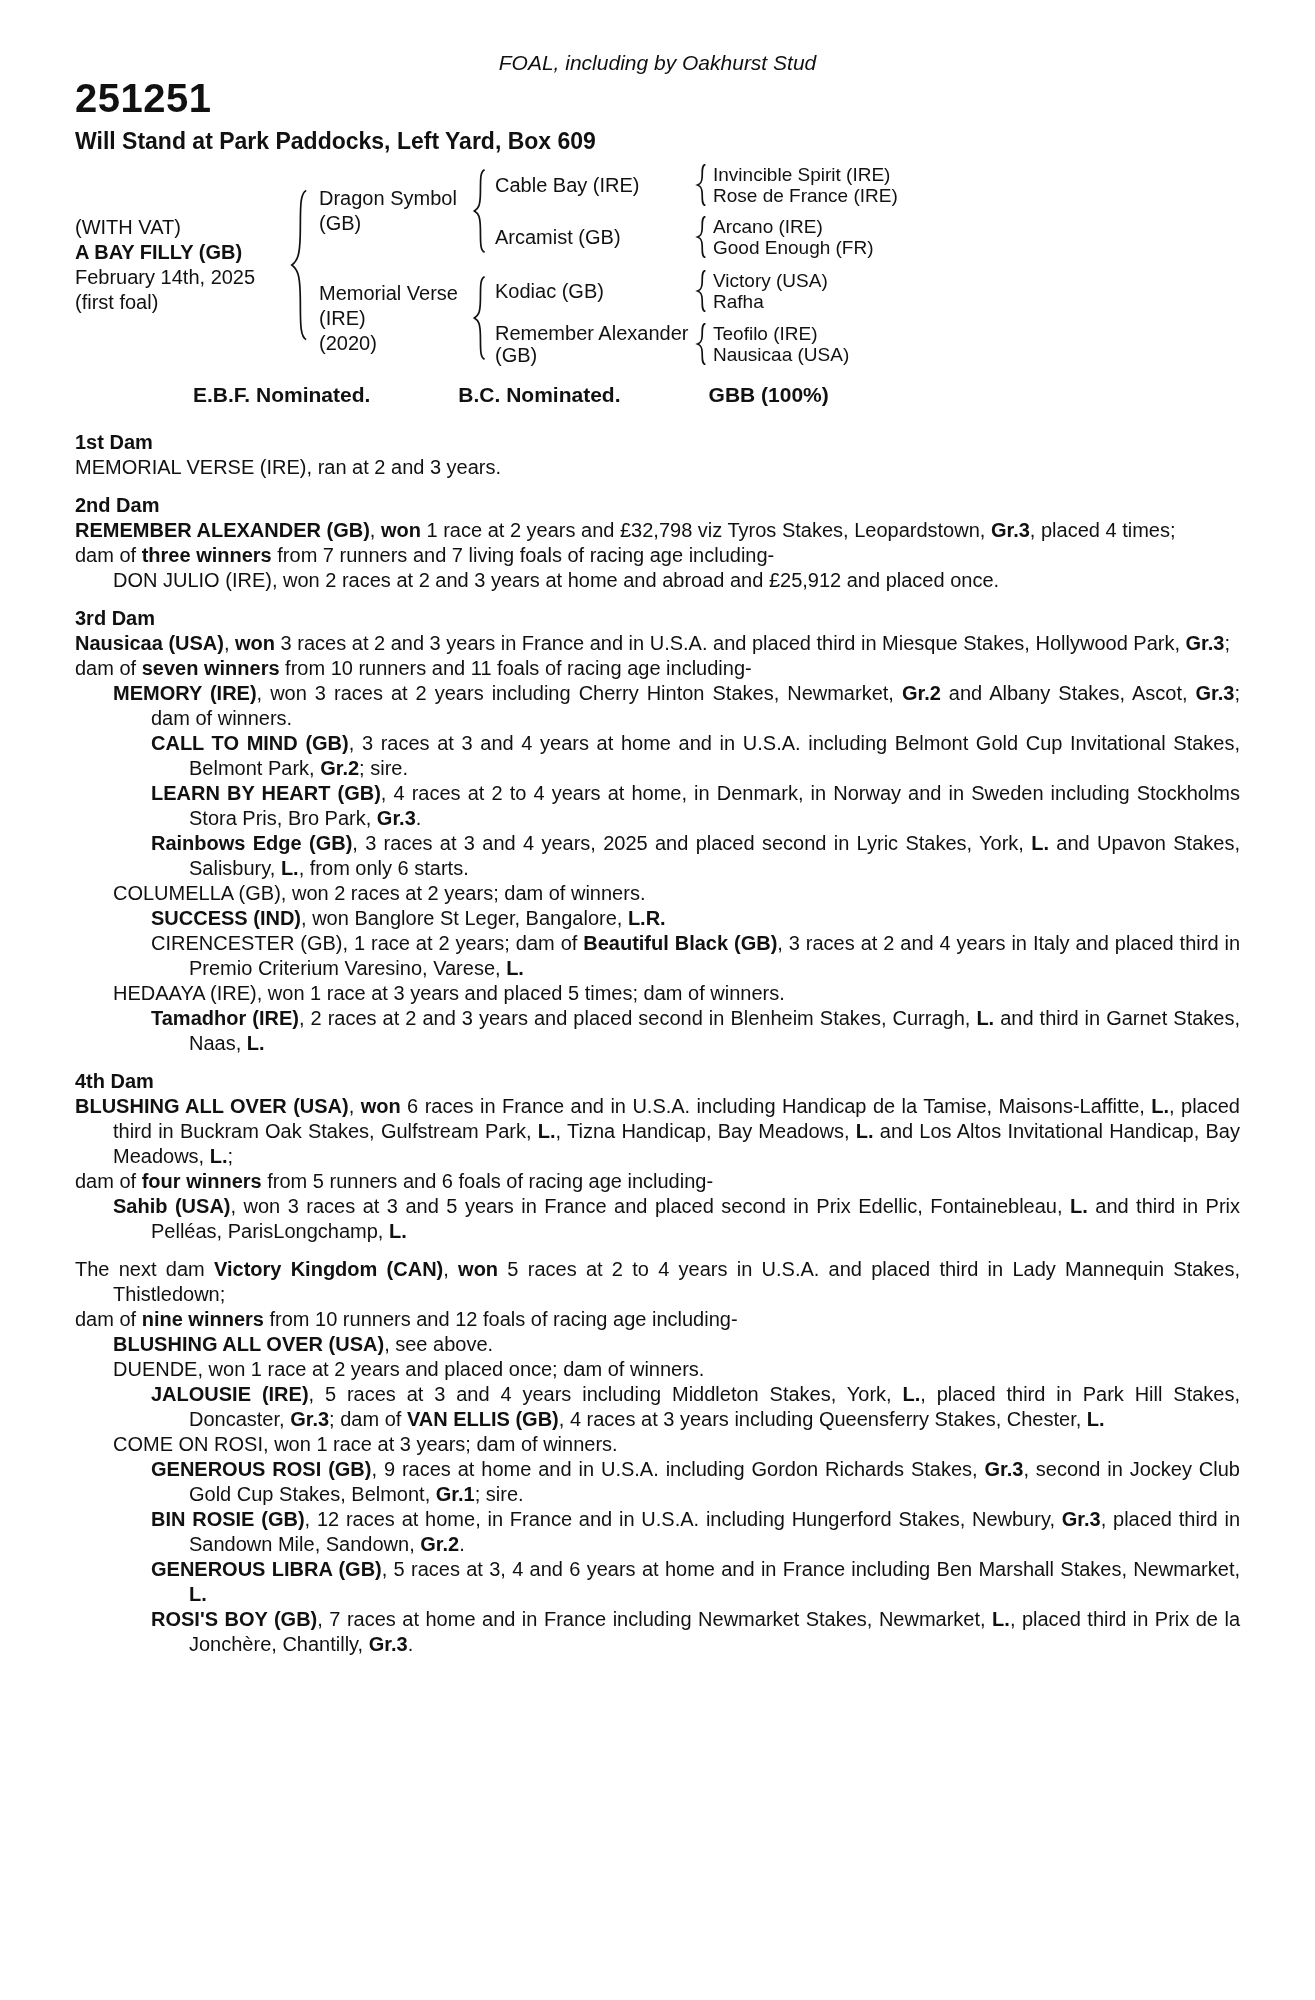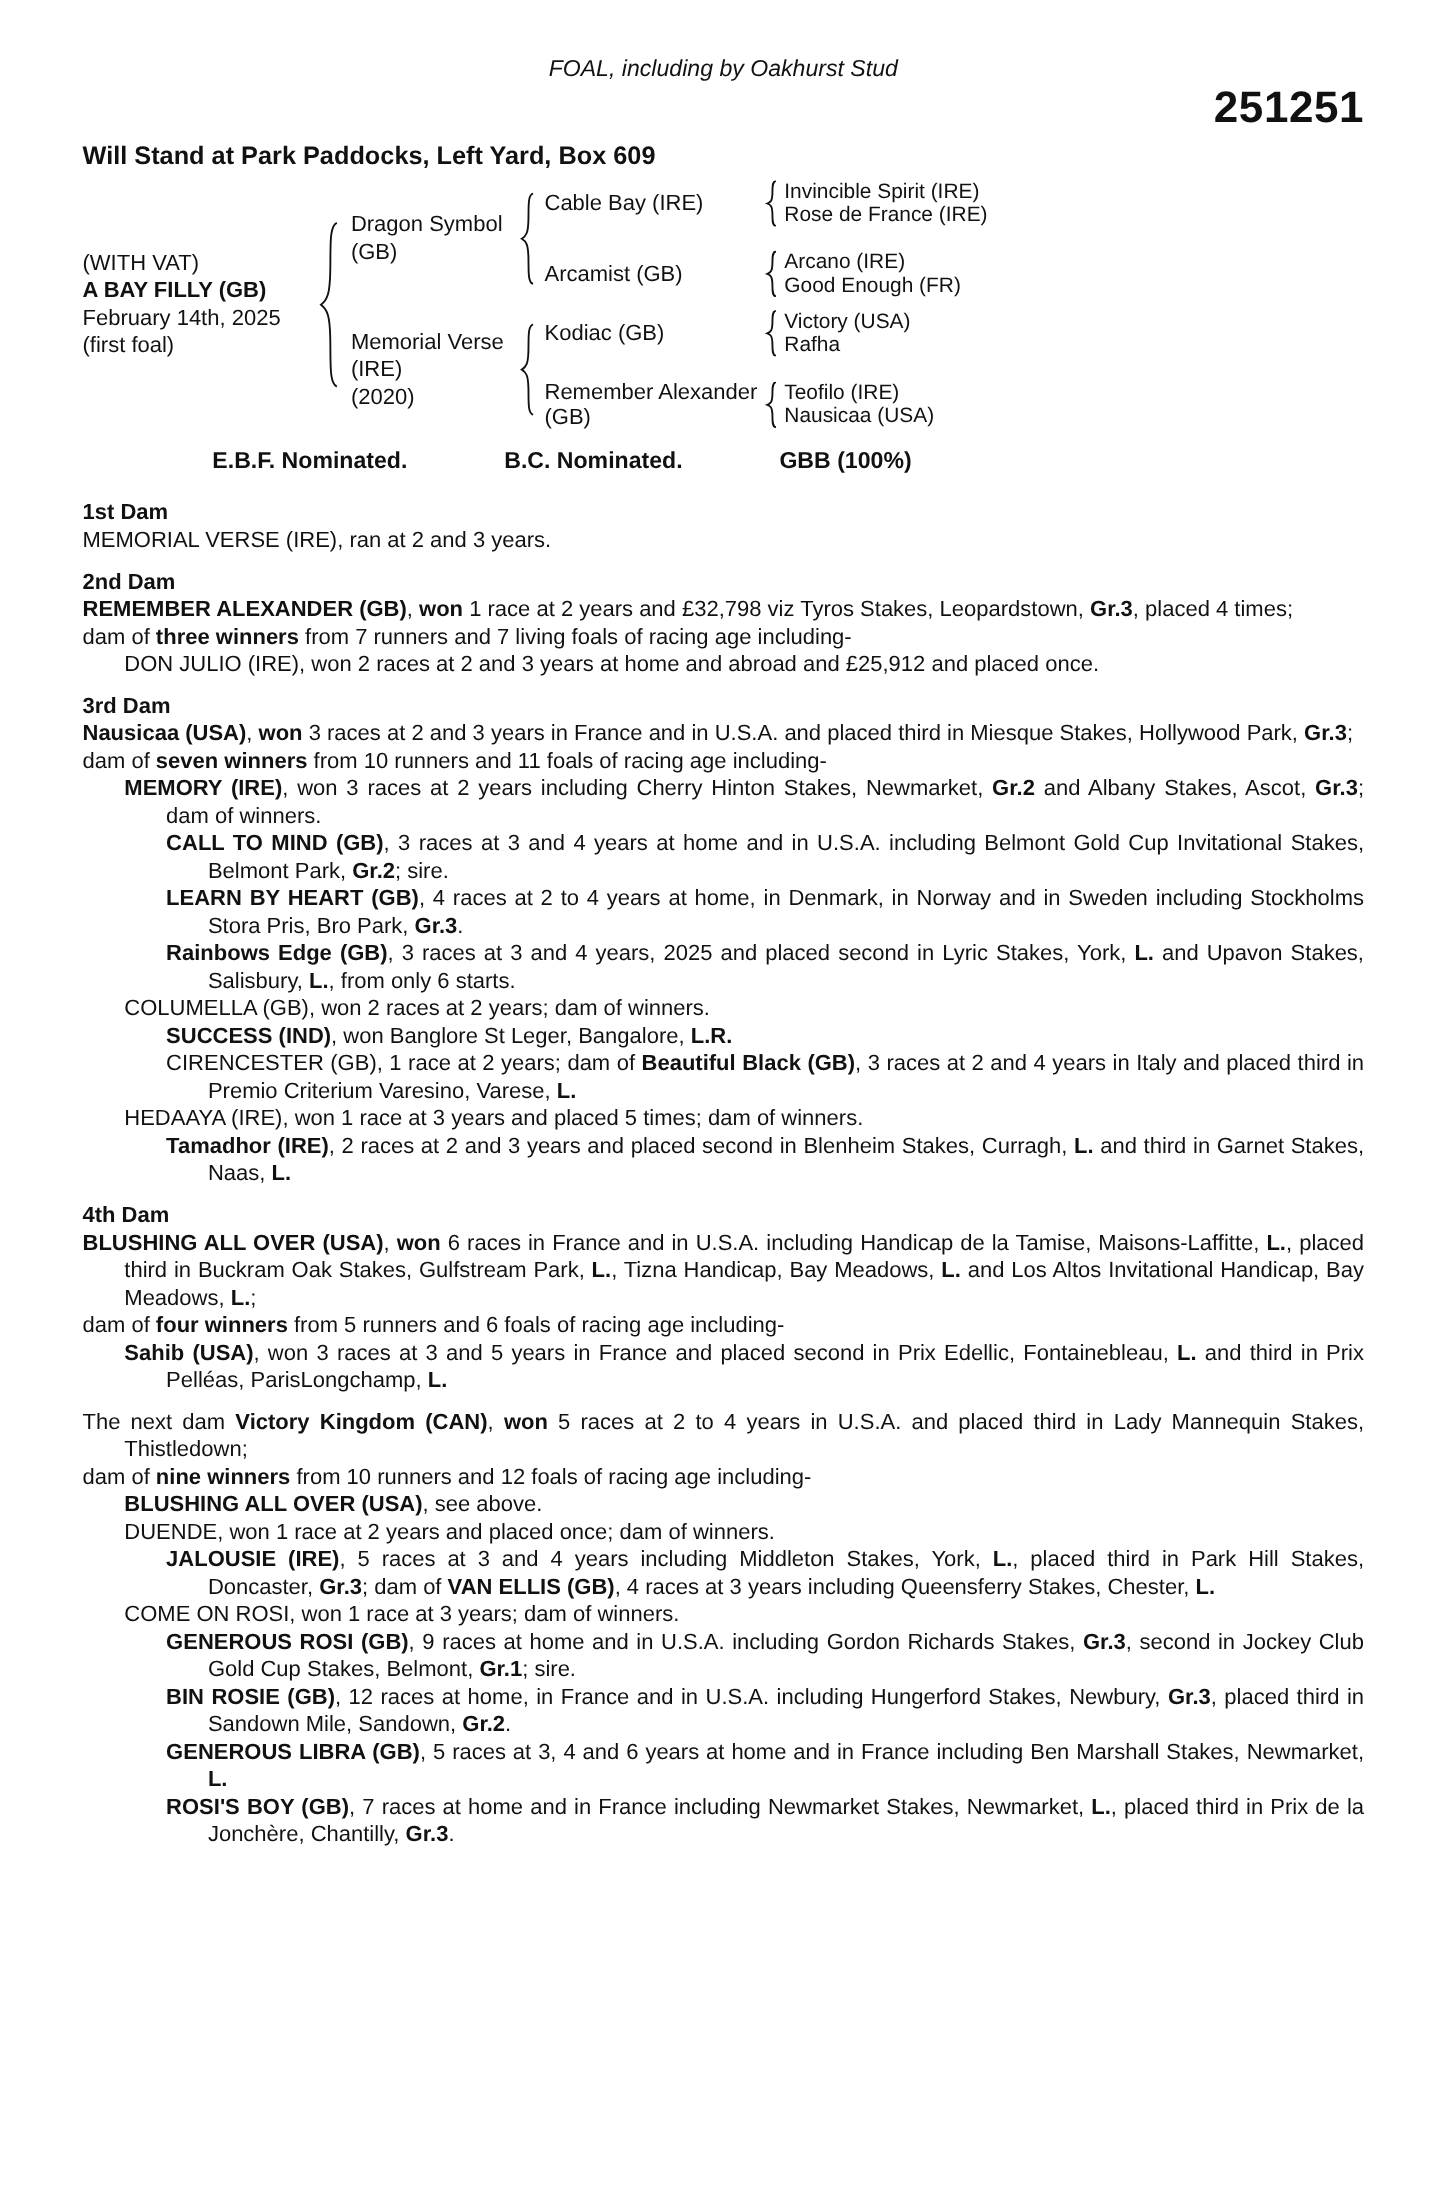--- a/index.html
+++ b/index.html
@@ -6,37 +6,37 @@
   html, body { background:#ffffff; }
   body {
     width:1315px; height:2000px; overflow:hidden;
     font-family:"Liberation Sans", sans-serif;
     color:#111111;
   }
   .page { padding:50px 75px 0 75px; }
 
   
   .consignment { text-align:center; font-style:italic; font-size:21px; line-height:26px; }
-  .lot-row { display:flex; justify-content:flex-end; align-items:flex-start; margin-top:0px; }
+  .lot-row { display:flex; justify-content:flex-start; align-items:flex-start; margin-top:0px; }
   .lot { font-size:40px; font-weight:bold; line-height:44px; letter-spacing:0.5px; }
   .stand-line { font-weight:bold; font-size:23px; line-height:26px; margin-top:8px; }
 
   
   .pedigree { display:flex; align-items:center; margin-top:10px; font-size:20px; }
   .ped-foal { width:212px; line-height:25px; }
   .foal-name { font-weight:bold; }
   .brace { display:flex; align-items:center; }
   .br { display:block; }
   .br-big { width:24px; height:152px; }
   .br-mid { width:17px; height:84px; }
   .br-sm  { width:13px; height:42px; }
   .gen-tree { display:flex; flex-direction:column; gap:12px; }
   .fam-row { display:flex; align-items:center; }
   .parent-name { width:152px; margin-left:8px; white-space:pre-line; line-height:25px; }
-  .gp-group { display:flex; flex-direction:column; gap:22px;align-items:flex-end; }
+  .gp-group { display:flex; flex-direction:column; gap:10px;align-items:flex-end; }
   .gp-row { display:flex; align-items:center; }
   .gp-name { width:200px; margin-left:7px; white-space:pre-line; line-height:22px; }
   .ggp-pair { width:232px; margin-left:5px; font-size:19px; line-height:21px; }
 
   
   .nominations { display:flex; gap:88px; padding-left:118px; margin-top:16px;
                  font-weight:bold; font-size:21px; line-height:26px; }
 
   
   .sections { margin-top:22px; font-size:20px; }

